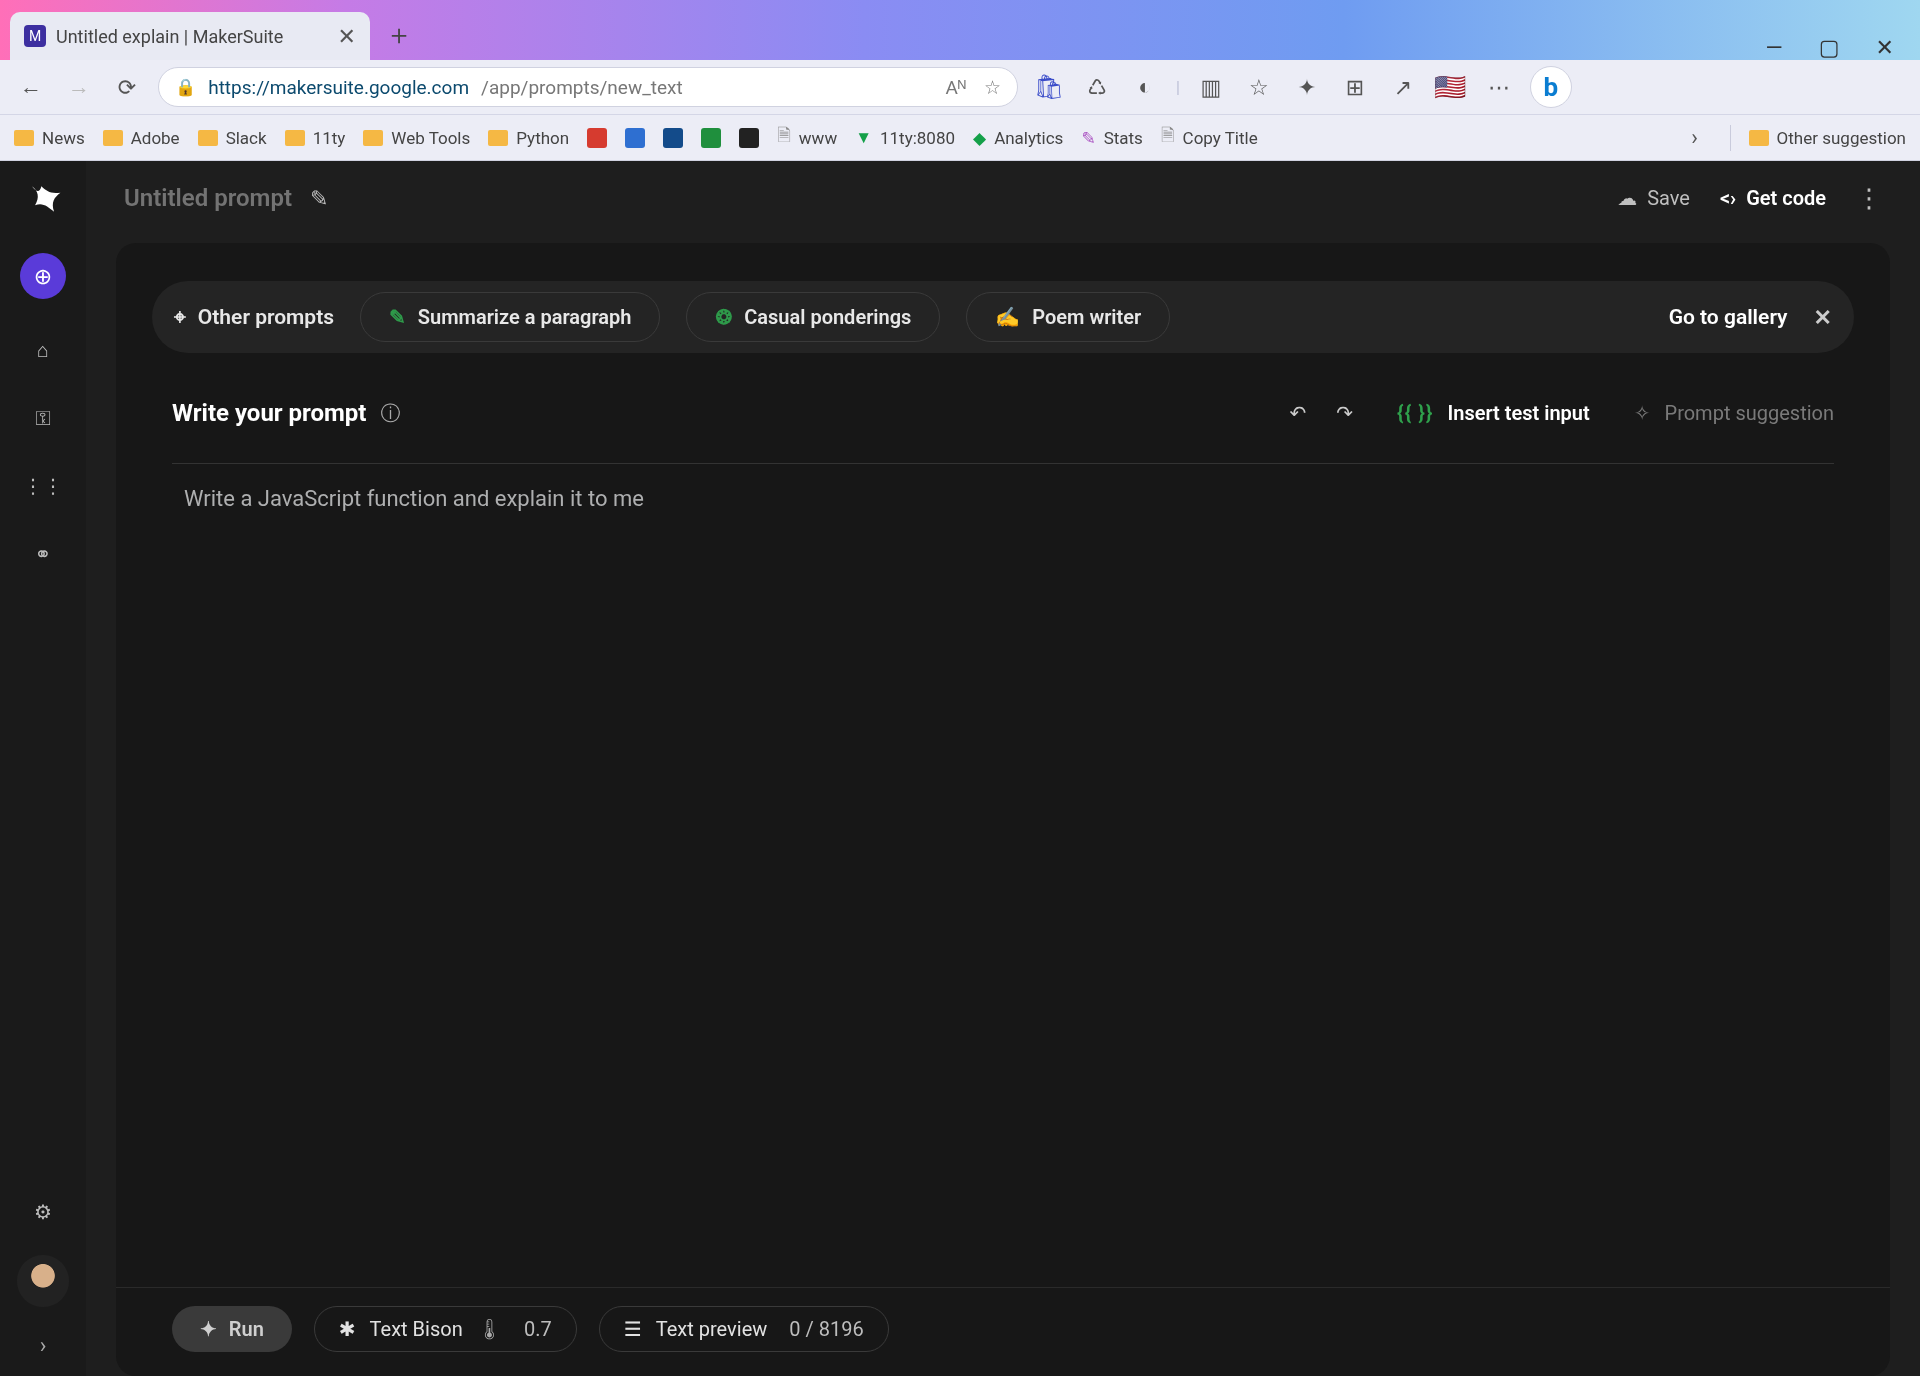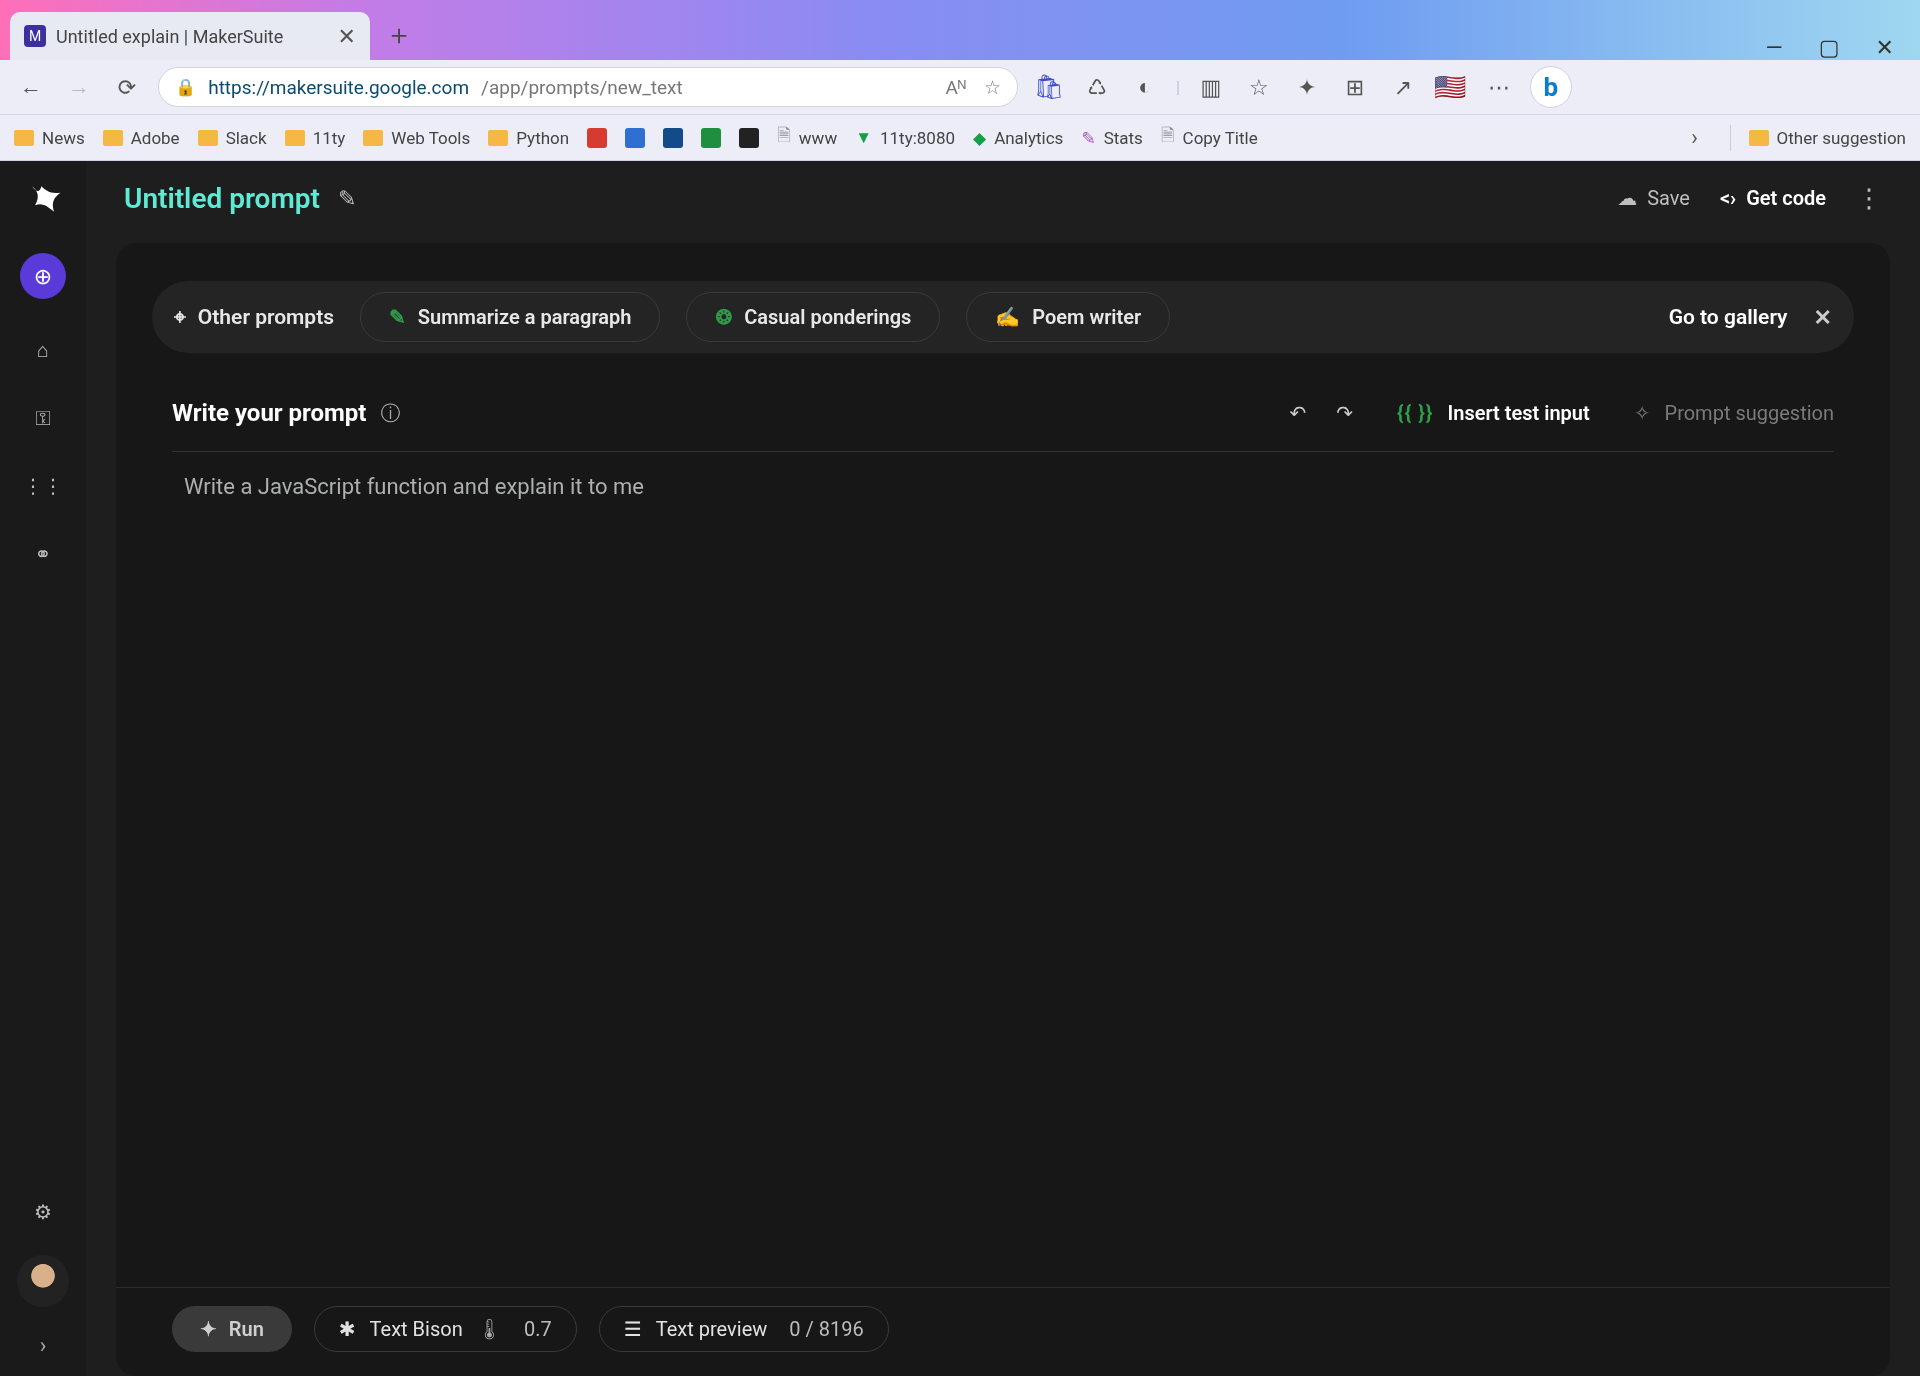--- a/index.html
+++ b/index.html
@@ -52,37 +52,37 @@
 .railbtn{width:46px;height:46px;border-radius:50%;display:flex;align-items:center;justify-content:center;color:#bcbcbc;font-size:22px;cursor:pointer;}
 .railbtn.primary{background:#5a3bd9;color:#fff;}
 .railbtn.sm{width:34px;height:34px;font-size:20px;}
 .railfoot{margin-top:auto;display:flex;flex-direction:column;align-items:center;gap:26px;}
 .avatar{width:52px;height:52px;border-radius:50%;background:radial-gradient(circle at 50% 40%,#d8b08a 28%,#222 30%);}
 .cheva{color:#aaa;font-size:22px;cursor:pointer;}
 
 
 .main{flex:1;display:flex;flex-direction:column;padding:0;}
 .topbar{height:74px;display:flex;align-items:center;padding:0 38px;gap:18px;}
-.pname{font-size:28px;font-weight:600;color:#5eead4;}
+.pname{font-size:24px;font-weight:600;color:#737373;}
 .pedit{color:#bbb;font-size:22px;cursor:pointer;}
 .topright{margin-left:auto;display:flex;align-items:center;gap:30px;color:#bfbfbf;}
 .tbtn{display:flex;align-items:center;gap:10px;cursor:pointer;font-size:20px;}
 .tbtn.white{color:#fff;font-weight:600;}
 .dots{font-size:26px;cursor:pointer;}
 
 .card{flex:1;margin:8px 30px 0 30px;background:#171717;border-radius:20px;display:flex;flex-direction:column;overflow:hidden;}
 
 .suggestrow{margin:38px 36px 0 36px;height:72px;background:#242424;border-radius:36px;display:flex;align-items:center;padding:0 22px;gap:26px;}
 .suglabel{display:flex;align-items:center;gap:12px;color:#e8e8e8;font-size:21px;font-weight:600;}
 .pill{display:flex;align-items:center;gap:12px;height:50px;padding:0 28px;border:1px solid #3a3a3a;border-radius:26px;color:#e8e8e8;font-size:20px;font-weight:600;cursor:pointer;}
 .pill .pic{color:#2e9a4a;font-size:20px;}
 .gallery{margin-left:auto;display:flex;align-items:center;gap:26px;color:#fff;font-weight:600;font-size:21px;}
 .gclose{color:#ccc;font-size:22px;cursor:pointer;}
 
-.prompthdr{margin:46px 56px 0 56px;display:flex;align-items:center;gap:14px;border-bottom:1px solid #333;padding-bottom:24px;}
+.prompthdr{margin:46px 56px 0 56px;display:flex;align-items:center;gap:14px;border-bottom:1px solid #333;padding-bottom:36px;}
 .phtitle{font-size:24px;font-weight:700;color:#fff;}
 .infoic{color:#aaa;font-size:20px;}
 .phright{margin-left:auto;display:flex;align-items:center;gap:44px;font-size:20px;}
 .undoredo{display:flex;gap:30px;color:#ccc;}
 .insert{display:flex;align-items:center;gap:14px;color:#fff;font-weight:600;cursor:pointer;}
 .braces{color:#2fa04c;font-weight:700;letter-spacing:1px;}
 .psug{display:flex;gap:14px;color:#7a7a7a;}
 
 .editor{flex:1;margin:22px 56px 0 68px;font-size:22px;color:#aeafb0;outline:none;}
 .editor[contenteditable]{min-height:400px;}

